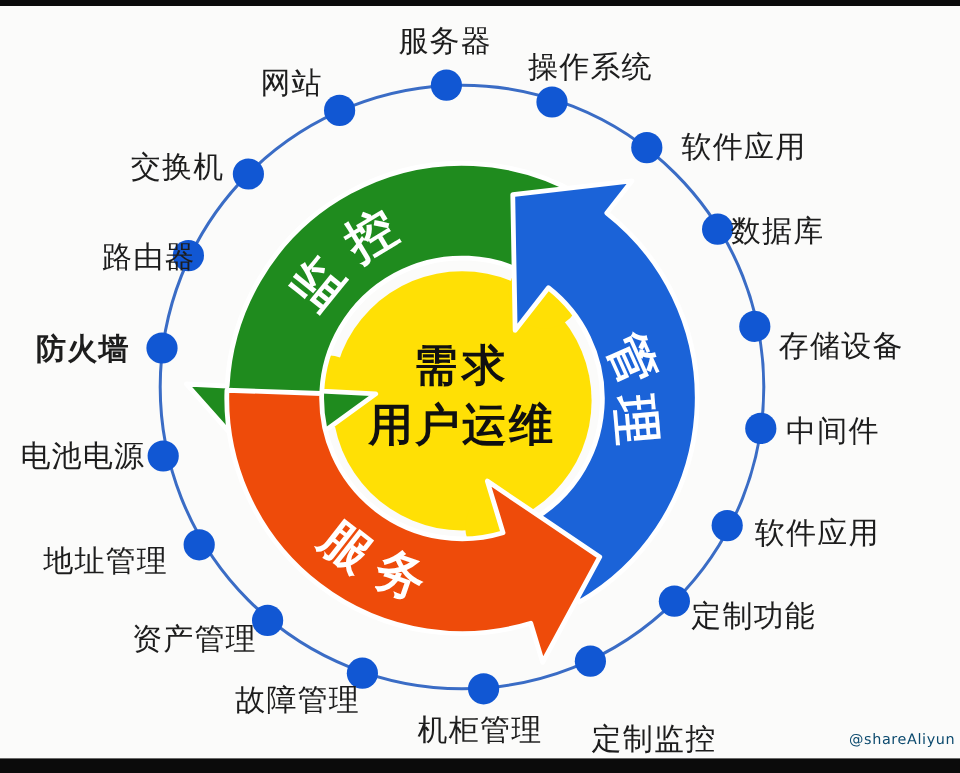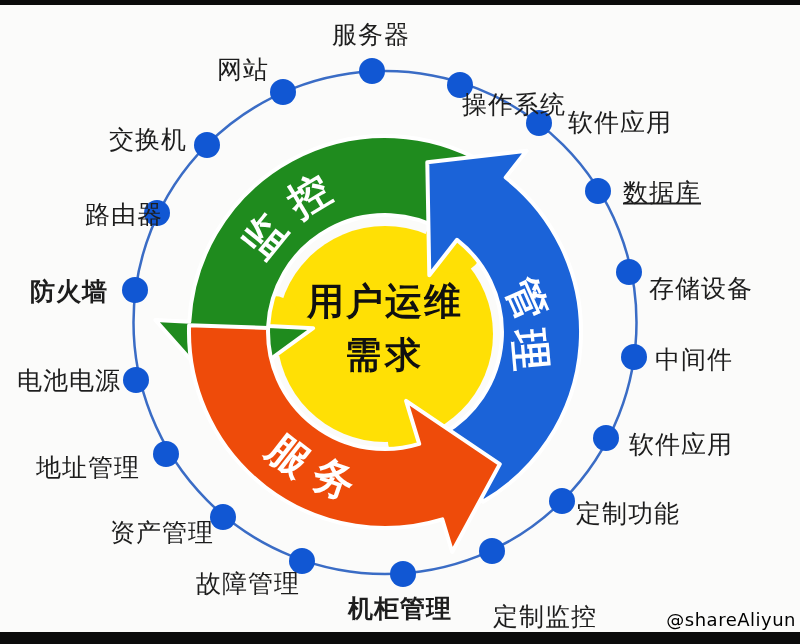--- a/index.html
+++ b/index.html
@@ -18,21 +18,21 @@
     letter-spacing:1px;
   }
   #center-text{
     position:absolute;left:385px;top:328px;transform:translate(-50%,-50%);
     text-align:center;color:#101010;font-weight:700;white-space:nowrap;
   }
   #center-line1{font-size:37px;letter-spacing:2px;}
   #center-line2{font-size:36px;letter-spacing:4px;margin-top:4px;}
   #watermark{
     position:absolute;right:4px;top:609px;
-    font-size:18px;color:#000000;letter-spacing:0.5px;
+    font-size:12px;color:#0c4a6e;letter-spacing:0.5px;
   }
   .ring-char{
     font-size:41px;font-weight:700;fill:#ffffff;
     font-family:"DejaVu Sans","Liberation Sans",sans-serif;
   }
 </style>
 </head>
 <body>
 
 <div id="stage">
@@ -66,41 +66,41 @@
       <text class="ring-char" transform="translate(264,236) rotate(-51)" text-anchor="middle" dominant-baseline="central">监</text>
       <text class="ring-char" transform="translate(309,196) rotate(-31)" text-anchor="middle" dominant-baseline="central">控</text>
       <text class="ring-char" transform="translate(527,299) rotate(66)" text-anchor="middle" dominant-baseline="central">管</text>
       <text class="ring-char" transform="translate(530,350) rotate(85)" text-anchor="middle" dominant-baseline="central">理</text>
       <text class="ring-char" transform="translate(289,455) rotate(38)" text-anchor="middle" dominant-baseline="central">服</text>
       <text class="ring-char" transform="translate(334,479) rotate(19)" text-anchor="middle" dominant-baseline="central">务</text>
     </svg>
 
   <div id="labels-layer">
       <div class="node-label" style="left: 371px; top: 34px;">服务器</div>
-      <div class="node-label" style="left: 514px; top: 56px; margin-top: 48px;">操作系统</div>
+      <div class="node-label" style="left: 492px; top: 56px;">操作系统</div>
       <div class="node-label" style="left: 620px; top: 122px;">软件应用</div>
-      <div class="node-label" style="left: 662px; top: 192px; text-decoration: underline;">数据库</div>
+      <div class="node-label" style="left: 648px; top: 192px;">数据库</div>
       <div class="node-label" style="left: 701px; top: 288px;">存储设备</div>
       <div class="node-label" style="left: 694px; top: 359px;">中间件</div>
       <div class="node-label" style="left: 681px; top: 444px;">软件应用</div>
       <div class="node-label" style="left: 628px; top: 513px;">定制功能</div>
       <div class="node-label" style="left: 545px; top: 582px; margin-top: 34px;">定制监控</div>
-      <div class="node-label" style="left: 400px; top: 608px; font-weight: bold;">机柜管理</div>
+      <div class="node-label" style="left: 400px; top: 608px;">机柜管理</div>
       <div class="node-label" style="left: 248px; top: 583px;">故障管理</div>
       <div class="node-label" style="left: 162px; top: 532px;">资产管理</div>
       <div class="node-label" style="left: 88px; top: 467px;">地址管理</div>
       <div class="node-label" style="left: 69px; top: 380px;">电池电源</div>
       <div class="node-label" style="left: 69px; top: 291px; font-weight: bold;">防火墙</div>
       <div class="node-label" style="left: 97px; top: 214px; margin-left: 27px;">路由器</div>
       <div class="node-label" style="left: 148px; top: 139px;">交换机</div>
       <div class="node-label" style="left: 243px; top: 69px;">网站</div>
     </div>
 
   <div id="center-text">
+    <div id="center-line2">需求</div>
     <div id="center-line1">用户运维</div>
-    <div id="center-line2">需求</div>
   </div>
 
   <div id="watermark">@shareAliyun</div>
 
   <div id="bar-top" class="bar"></div>
   <div id="bar-bottom" class="bar"></div>
 </div>
 
 </body></html>

